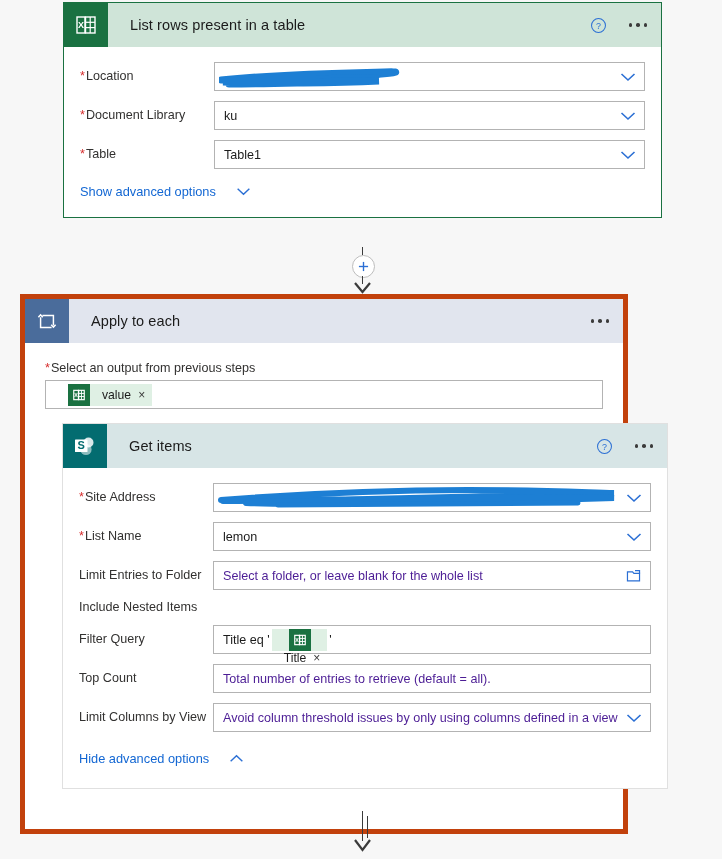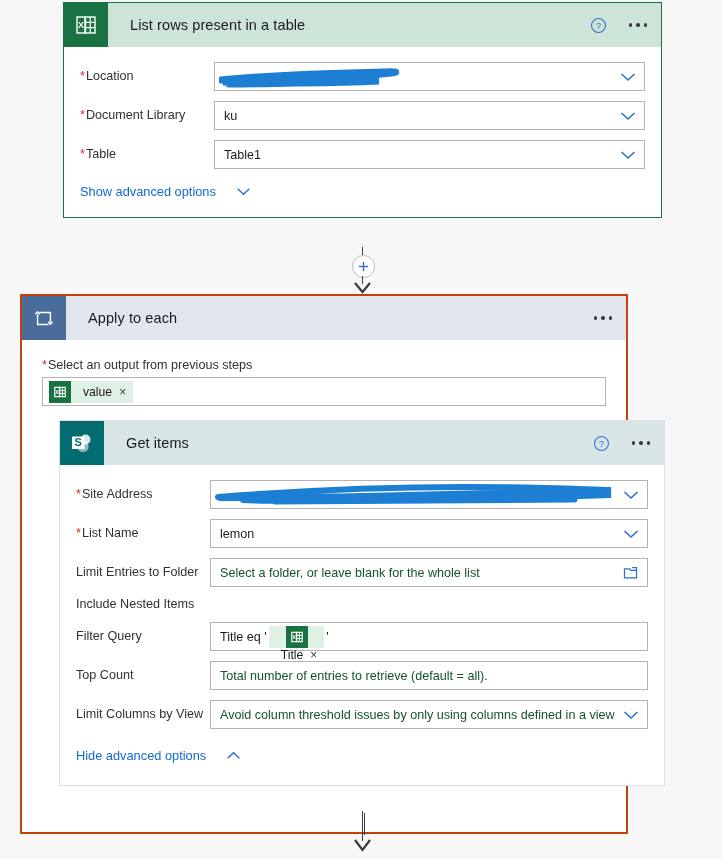--- a/index.html
+++ b/index.html
@@ -64,21 +64,21 @@
     padding: 0 8px 0 9px;
     position: relative;
     box-sizing: border-box;
     min-width: 0;
   }
   .field .val {
     font-size: 12.6px; color: #1b1b1b;
     white-space: nowrap; overflow: hidden; text-overflow: ellipsis;
   }
   .field .ph {
-    font-size: 12.6px; color: #14532d;
+    font-size: 12.6px; color: #4c1d95;
     white-space: nowrap; overflow: hidden; text-overflow: ellipsis; text-align: center;
   }
   .chev {
     position: absolute; right: 8px; top: 50%;
     transform: translateY(-50%);
     width: 16px; height: 10px;
   }
   .folder {
     position: absolute; right: 9px; top: 50%;
     transform: translateY(-50%);
@@ -212,21 +212,21 @@
     <svg width="11" height="11" viewBox="0 0 12 12">
       <line x1="6" y1="1" x2="6" y2="11" stroke="#2b6fd4" stroke-width="1.5"></line>
       <line x1="1" y1="6" x2="11" y2="6" stroke="#2b6fd4" stroke-width="1.5"></line>
     </svg>
   </div>
   <div class="vline" style="left:362px; top:276px; height:8px;"></div>
   <svg class="arrowhead" style="left:352px; top:281px;" width="21" height="13" viewBox="0 0 21 13">
     <polyline points="3,2 10.5,11 18,2" fill="none" stroke="#3b3b3b" stroke-width="2.2"></polyline>
   </svg>
 
-  <div style="position:absolute; left:20px; top:294px; width:608px; height:540px; background:#ffffff; border:2px solid #c2410c; box-sizing:border-box;">
+  <div style="position:absolute; left:20px; top:294px; width:608px; height:540px; background:#ffffff; border:5px solid #c2410c; box-sizing:border-box;">
 
     <div class="card-header" style="background:#e1e5ee;">
       <div class="card-icon" style="background:#4a6c9b;">
         <svg width="22" height="22" viewBox="0 0 24 24">
           <polyline points="5,8 5,19 17,19" fill="none" stroke="#ffffff" stroke-width="1.6"></polyline>
           <polyline points="7,6 19,6 19,17" fill="none" stroke="#ffffff" stroke-width="1.6"></polyline>
           <polyline points="2.6,8 5,5.2 7.4,8" fill="none" stroke="#ffffff" stroke-width="1.6"></polyline>
           <polyline points="16.6,16 19,18.8 21.4,16" fill="none" stroke="#ffffff" stroke-width="1.6"></polyline>
         </svg>
       </div>
@@ -237,21 +237,21 @@
             <i></i>
             <i></i>
           </span>
       </div>
     </div>
 
     <div style="padding:18px 20px 0 20px;">
       <div style="font-size:12.6px; color:#323130; margin-bottom:5px;">
         <span class="req">*</span><span>Select an output from previous steps</span>
       </div>
-      <div style="border:1px solid #b3b3b3; height:29px; display:flex; align-items:center; padding:0 6px; background:#fff; box-sizing:border-box;">
+      <div style="border:1px solid #b3b3b3; height:29px; display:flex; align-items:center; padding:0 22px; background:#fff; box-sizing:border-box;">
         <span class="token">
           <span class="tok-icon">
             <svg width="14" height="14" viewBox="0 0 24 24">
               <rect x="3" y="4" width="8" height="16" fill="none" stroke="#ffffff" stroke-width="2"></rect>
               <text x="7" y="15" font-family="Liberation Sans, sans-serif" font-size="9" font-weight="bold" fill="#ffffff" text-anchor="middle">X</text>
               <rect x="11.5" y="4" width="9.5" height="16" fill="none" stroke="#ffffff" stroke-width="2"></rect>
               <line x1="11.5" y1="9.3" x2="21" y2="9.3" stroke="#ffffff" stroke-width="1.6"></line>
               <line x1="11.5" y1="14.6" x2="21" y2="14.6" stroke="#ffffff" stroke-width="1.6"></line>
               <line x1="16.2" y1="4" x2="16.2" y2="20" stroke="#ffffff" stroke-width="1.6"></line>
             </svg>

